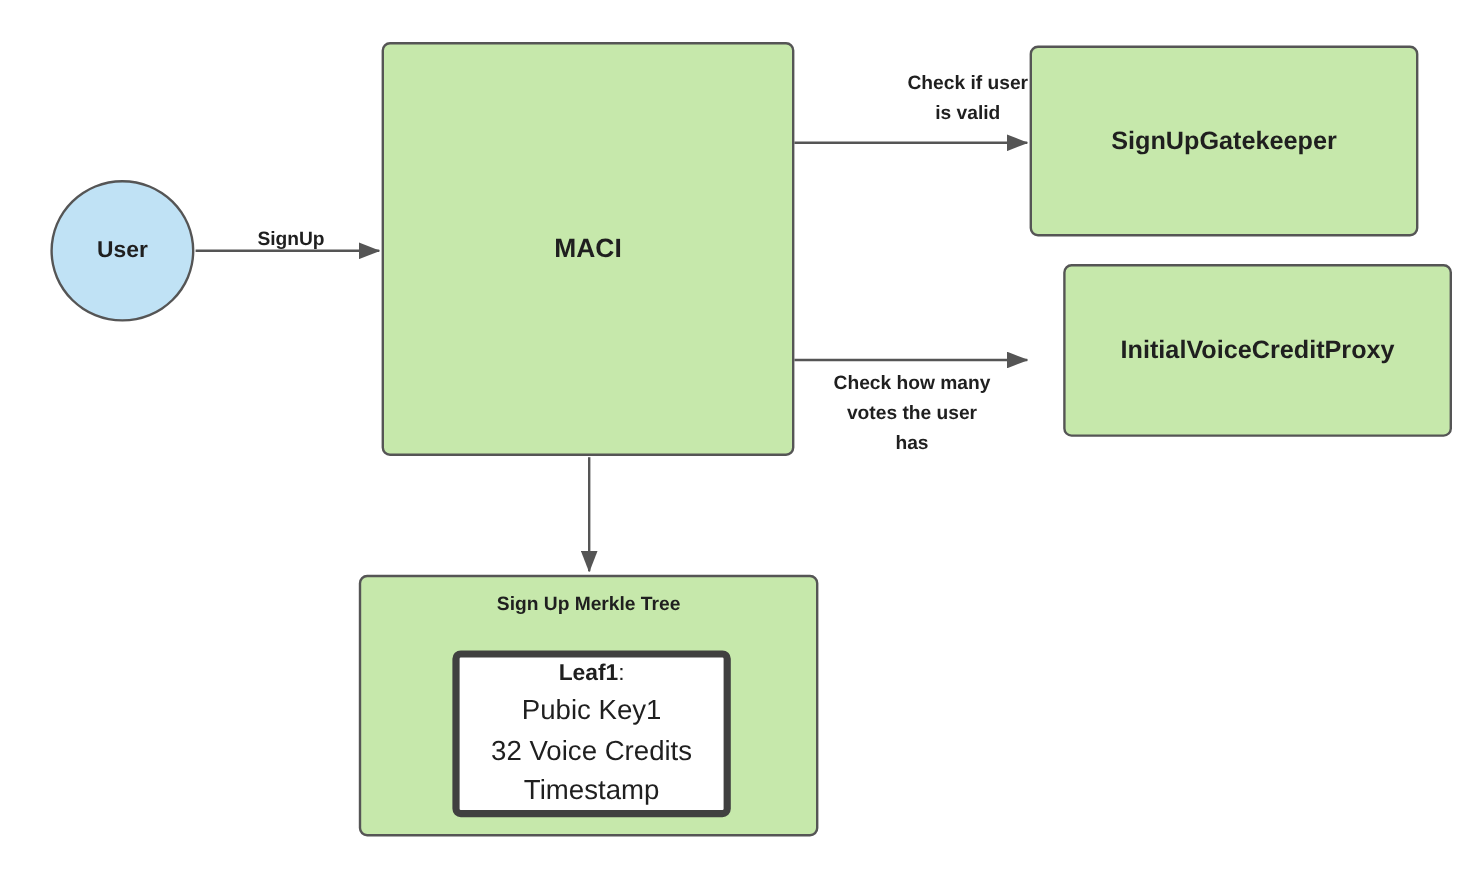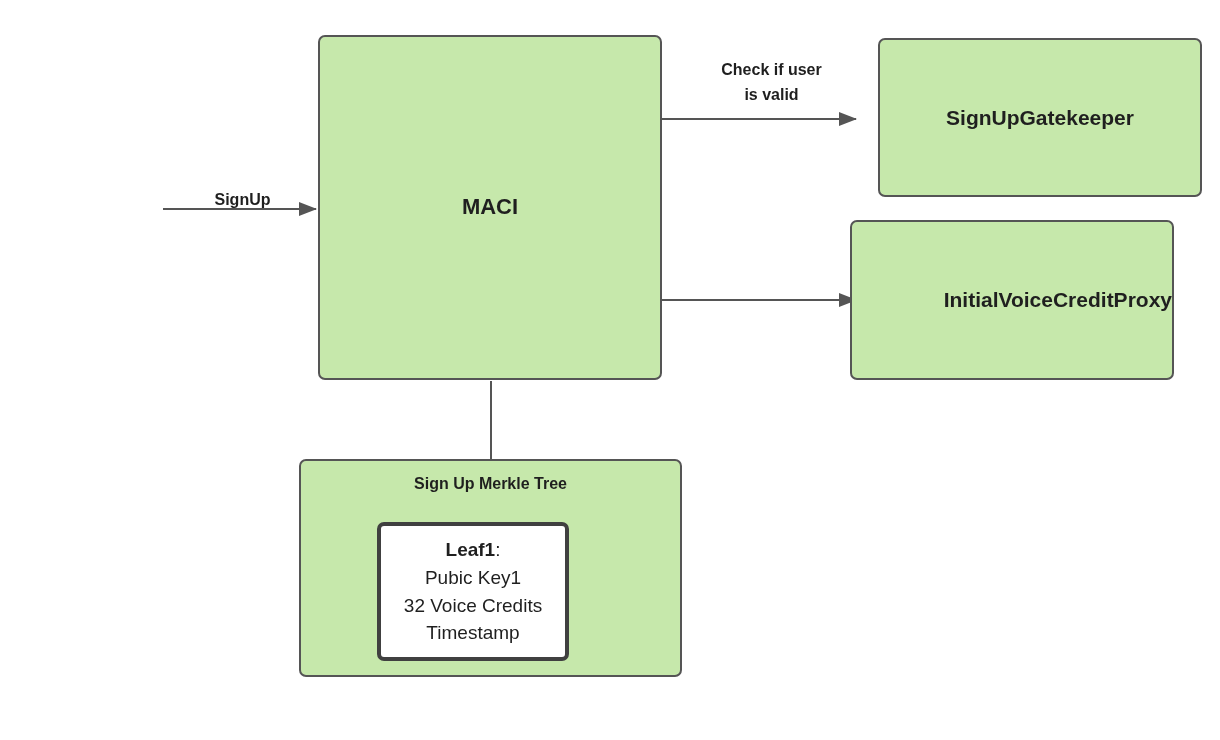--- a/index.html
+++ b/index.html
@@ -51,74 +51,73 @@
   #maci-node {
     left: 318px;
     top: 35px;
     width: 344px;
     height: 345px;
   }
   #maci-node .node-label { font-size: 22px; }
 
   
   #gatekeeper-node {
-    left: 878px;
+    left: 858px;
     top: 38px;
     width: 324px;
     height: 159px;
   }
   #gatekeeper-node .node-label { font-size: 21px; }
 
   
   #voicecredit-node {
-    left: 850px;
+    left: 886px;
     top: 220px;
     width: 324px;
-    height: 160px;
-    justify-content: flex-end;
+    height: 144px;
   }
   #voicecredit-node .node-label { font-size: 21px; }
 
   
   #merkle-node {
     left: 299px;
-    top: 459px;
+    top: 479px;
     width: 383px;
     height: 218px;
     display: block;
   }
   #merkle-title {
     position: absolute;
     left: 0;
     right: 0;
     top: 14px;
     text-align: center;
     font-size: 16px;
     font-weight: bold;
     color: #1f1f1f;
   }
   #leaf-box {
     position: absolute;
     left: 76px;
     top: 61px;
-    width: 192px;
+    width: 232px;
     height: 139px;
     box-sizing: border-box;
     background: #ffffff;
-    border: 4px solid #404040;
+    border: 6px solid #404040;
     border-radius: 7px;
     display: flex;
     flex-direction: column;
     align-items: center;
     justify-content: center;
     text-align: center;
     color: #1f1f1f;
   }
   .leaf-line {
-    font-size: 19px;
+    font-size: 23px;
     line-height: 1.45;
     font-weight: normal;
     white-space: nowrap;
   }
   .leaf-line.title { font-size: 19px; }
   .leaf-line.title b { font-weight: bold; }
 
   
   .edge-label {
     position: absolute;
@@ -128,21 +127,21 @@
     text-align: center;
     line-height: 1.55;
     white-space: pre-line;
   }
   #label-signup {
     left: 180px;
     top: 188px;
     width: 125px;
   }
   #label-check-valid {
-    left: 663px;
+    left: 698px;
     top: 58px;
     width: 217px;
   }
   #label-check-votes {
     left: 663px;
     top: 308px;
     width: 194px;
   }
   #label-update-tree {
     left: 345px;
@@ -174,20 +173,23 @@
 
     <line x1="163" y1="209" x2="316" y2="209" stroke="#555555" stroke-width="2" marker-end="url(#arrowhead)"></line>
 
     <line x1="662" y1="119" x2="856" y2="119" stroke="#555555" stroke-width="2" marker-end="url(#arrowhead)"></line>
 
     <line x1="662" y1="300" x2="856" y2="300" stroke="#555555" stroke-width="2" marker-end="url(#arrowhead)"></line>
 
     <line x1="491" y1="381" x2="491" y2="476" stroke="#555555" stroke-width="2" marker-end="url(#arrowhead)"></line>
   </svg>
 
+  <div class="node" id="user-node">
+    <span class="node-label">User</span>
+  </div>
 
   <div class="node" id="maci-node">
     <span class="node-label">MACI</span>
   </div>
 
   <div class="node" id="gatekeeper-node">
     <span class="node-label">SignUpGatekeeper</span>
   </div>
 
   <div class="node" id="voicecredit-node">
@@ -203,15 +205,18 @@
       <div class="leaf-line">32 Voice Credits</div>
       <div class="leaf-line">Timestamp</div>
     </div>
   </div>
 
   <div class="edge-label" id="label-signup">SignUp</div>
 
   <div class="edge-label" id="label-check-valid">Check if user
 is valid</div>
 
+  <div class="edge-label" id="label-check-votes">Check how many
+votes the user
+has</div>
 
 
 </div>
 
 </body></html>

